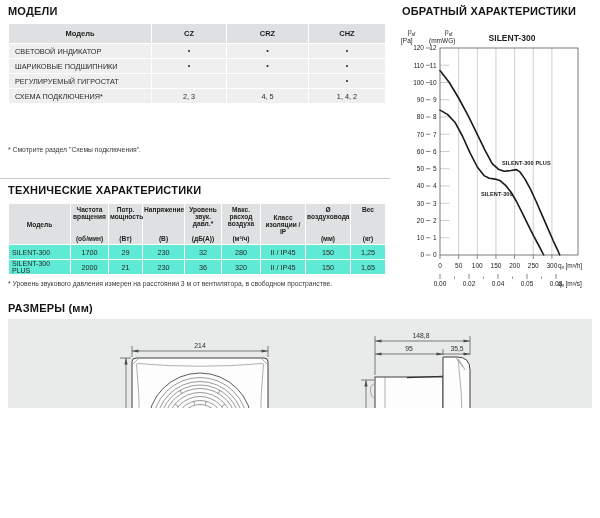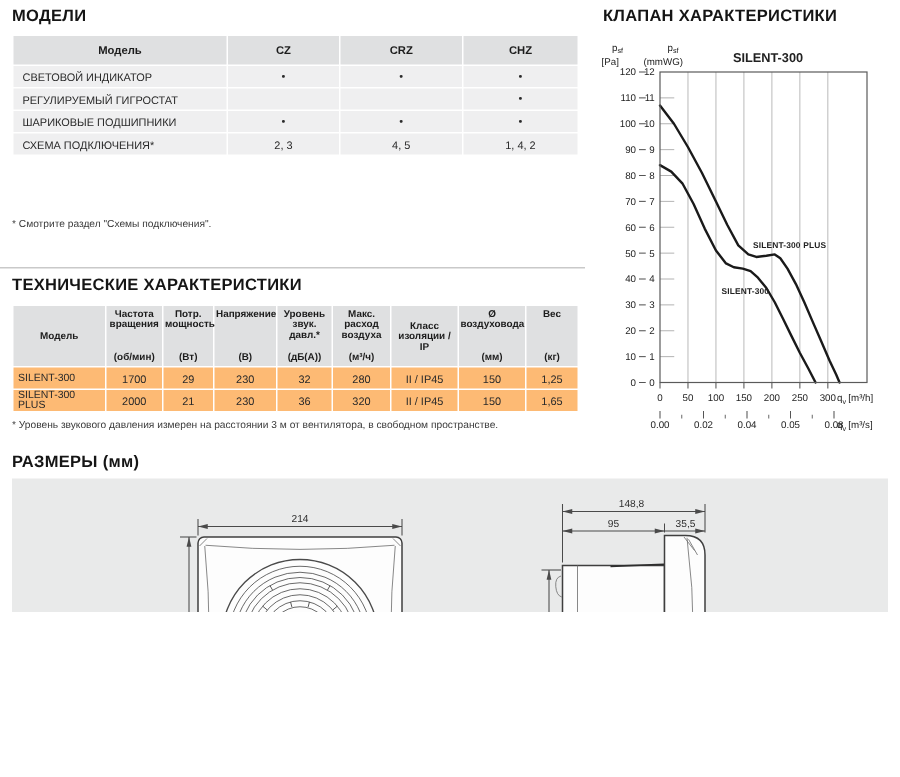--- a/index.html
+++ b/index.html
@@ -10,21 +10,21 @@
   table{border-collapse:separate;border-spacing:1px;table-layout:fixed;position:absolute;}
   .models-table{left:8px;top:23px;width:378px;}
   .models-table th{background:#dfe0e1;height:19px;font-size:7.5px;font-weight:bold;text-align:center;padding:0;}
   .models-table td{background:#efeff0;height:14px;font-size:7.3px;text-align:center;padding:0;color:#2a2a2a;}
   .models-table td.lbl{text-align:left;padding-left:6px;}
   .dot{font-size:8.5px;line-height:1;}
   .tech-table{left:8px;top:203px;width:378px;}
   .tech-table th{background:#dfe0e1;height:40px;font-size:6.6px;font-weight:bold;padding:0;vertical-align:top;}
   .thwrap{display:flex;flex-direction:column;justify-content:space-between;height:40px;padding:2px 1px;box-sizing:border-box;}
   .thwrap .u{font-weight:bold;}
-  .tech-table td{background:#fdba74;height:14px;font-size:7.3px;text-align:center;padding:0;color:#2a2a2a;}
+  .tech-table td{background:#5eead4;height:14px;font-size:7.3px;text-align:center;padding:0;color:#2a2a2a;}
   .tech-table td.lbl{text-align:left;padding-left:3px;font-size:7px;}
   .fn{position:absolute;font-size:6.8px;color:#3a3a3a;white-space:nowrap;}
   .divider{position:absolute;left:0;top:178px;width:390px;height:1px;background:#c9c9c9;}
   
   .chart-svg{position:absolute;left:398px;top:22px;}
   .chart-svg text{font-family:"Liberation Sans",sans-serif;fill:#222;}
   .tick-t{font-size:6.5px;}
   .ax{font-size:6.5px;}
   .ax .sub, .sub{font-size:4.8px;}
   .chart-title{font-size:8.5px;font-weight:bold;}
@@ -58,29 +58,29 @@
       <th>CRZ</th>
       <th>CHZ</th>
     </tr>
     <tr>
       <td class="lbl">СВЕТОВОЙ ИНДИКАТОР</td>
       <td class="dot">•</td>
       <td class="dot">•</td>
       <td class="dot">•</td>
     </tr>
     <tr>
+      <td class="lbl">ШАРИКОВЫЕ ПОДШИПНИКИ</td>
+      <td class="dot">•</td>
+      <td class="dot">•</td>
+      <td class="dot">•</td>
+    </tr>
+    <tr>
       <td class="lbl">РЕГУЛИРУЕМЫЙ ГИГРОСТАТ</td>
       <td class="dot"></td>
       <td class="dot"></td>
-      <td class="dot">•</td>
-    </tr>
-    <tr>
-      <td class="lbl">ШАРИКОВЫЕ ПОДШИПНИКИ</td>
-      <td class="dot">•</td>
-      <td class="dot">•</td>
       <td class="dot">•</td>
     </tr>
     <tr>
       <td class="lbl">СХЕМА ПОДКЛЮЧЕНИЯ*</td>
       <td>2, 3</td>
       <td>4, 5</td>
       <td>1, 4, 2</td>
     </tr>
   </tbody>
     </table>
@@ -178,21 +178,21 @@
       <td>320</td>
       <td>II / IP45</td>
       <td>150</td>
       <td>1,65</td>
     </tr>
   </tbody>
     </table>
 
   <div class="fn" style="left:8px;top:280px;">* Уровень звукового давления измерен на расстоянии 3 м от вентилятора, в свободном пространстве.</div>
 
-  <div class="h" style="left:402px;top:5px;">КЛАПАН ХАРАКТЕРИСТИКИ</div>
+  <div class="h" style="left:402px;top:5px;">ОБРАТНЫЙ ХАРАКТЕРИСТИКИ</div>
 
   <svg class="chart-svg" width="200" height="268" viewBox="0 0 200 268">
     <text class="chart-title" x="114" y="19" text-anchor="middle">SILENT-300</text>
 
     <text class="ax" y="12"><tspan x="10">p</tspan><tspan dy="1.6" class="sub">sf</tspan></text>
     <text class="ax" x="3" y="21">[Pa]</text>
     <text class="ax" y="12"><tspan x="47">p</tspan><tspan dy="1.6" class="sub">sf</tspan></text>
     <text class="ax" x="31" y="21">(mmWG)</text>
 
     <g id="chart-gen">

